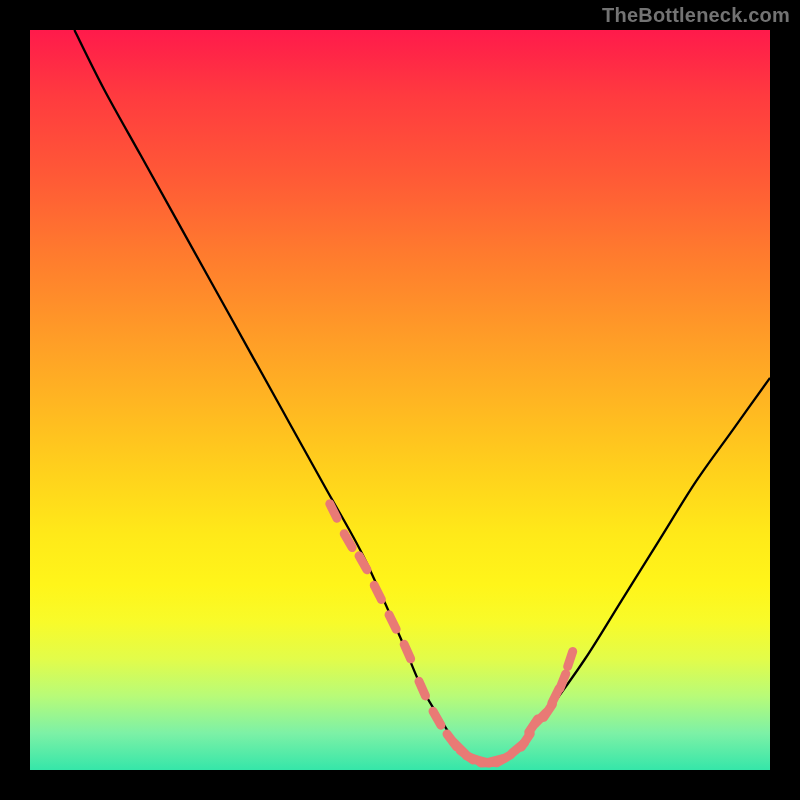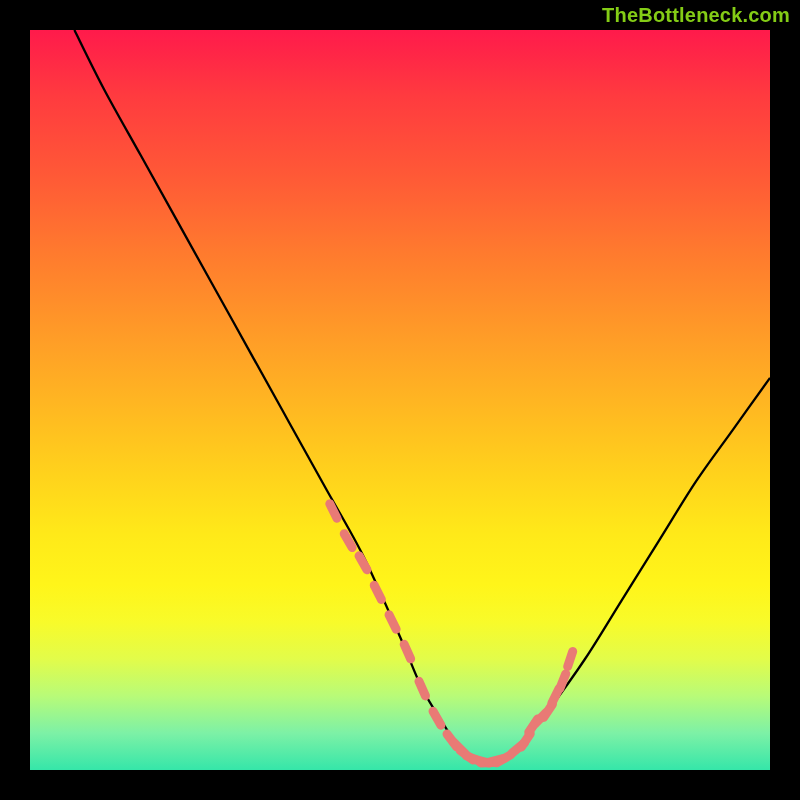--- a/index.html
+++ b/index.html
@@ -40,21 +40,21 @@
       #7df1a6 95%,
       #35e6a9 100%);
   }
   .watermark {
     position: absolute;
     top: 4px;
     right: 10px;
     font-family: Arial, Helvetica, sans-serif;
     font-size: 20px;
     font-weight: 600;
-    color: #84cc16;
+    color: #737373;
     letter-spacing: 0.2px;
     user-select: none;
   }
   svg.curve {
     position: absolute;
     left: 30px;
     top: 30px;
     width: 740px;
     height: 740px;
     overflow: visible;

